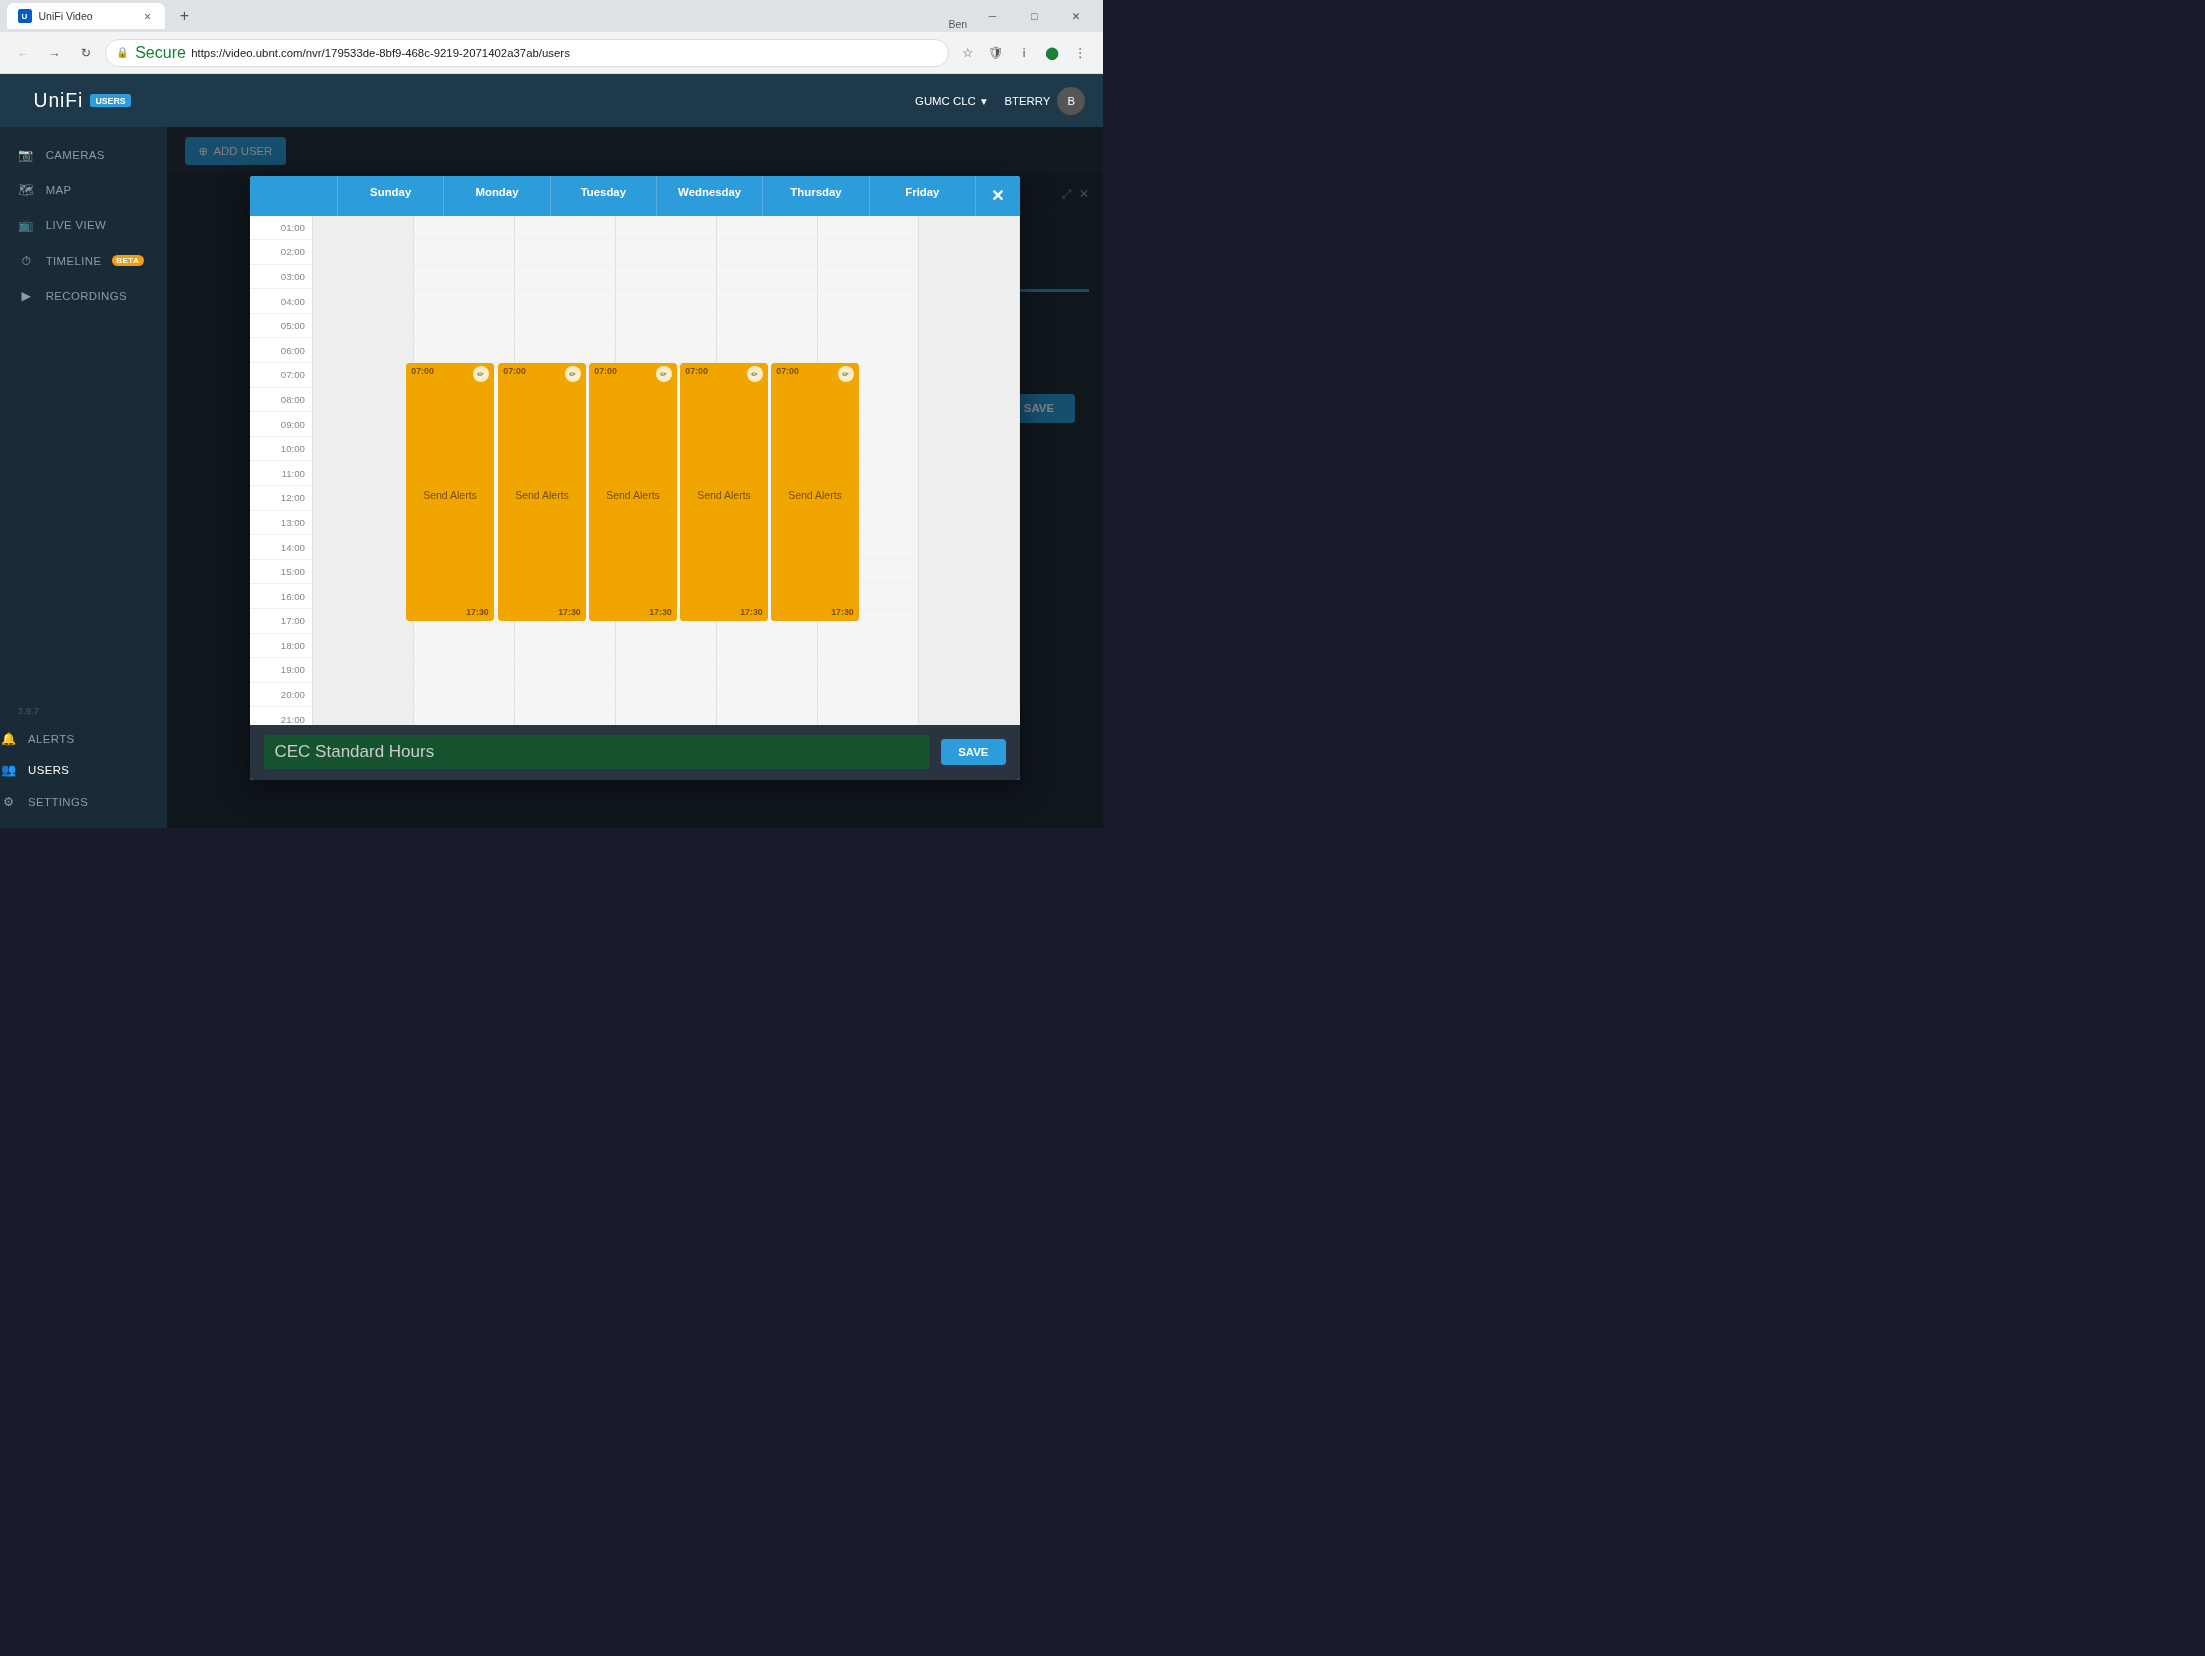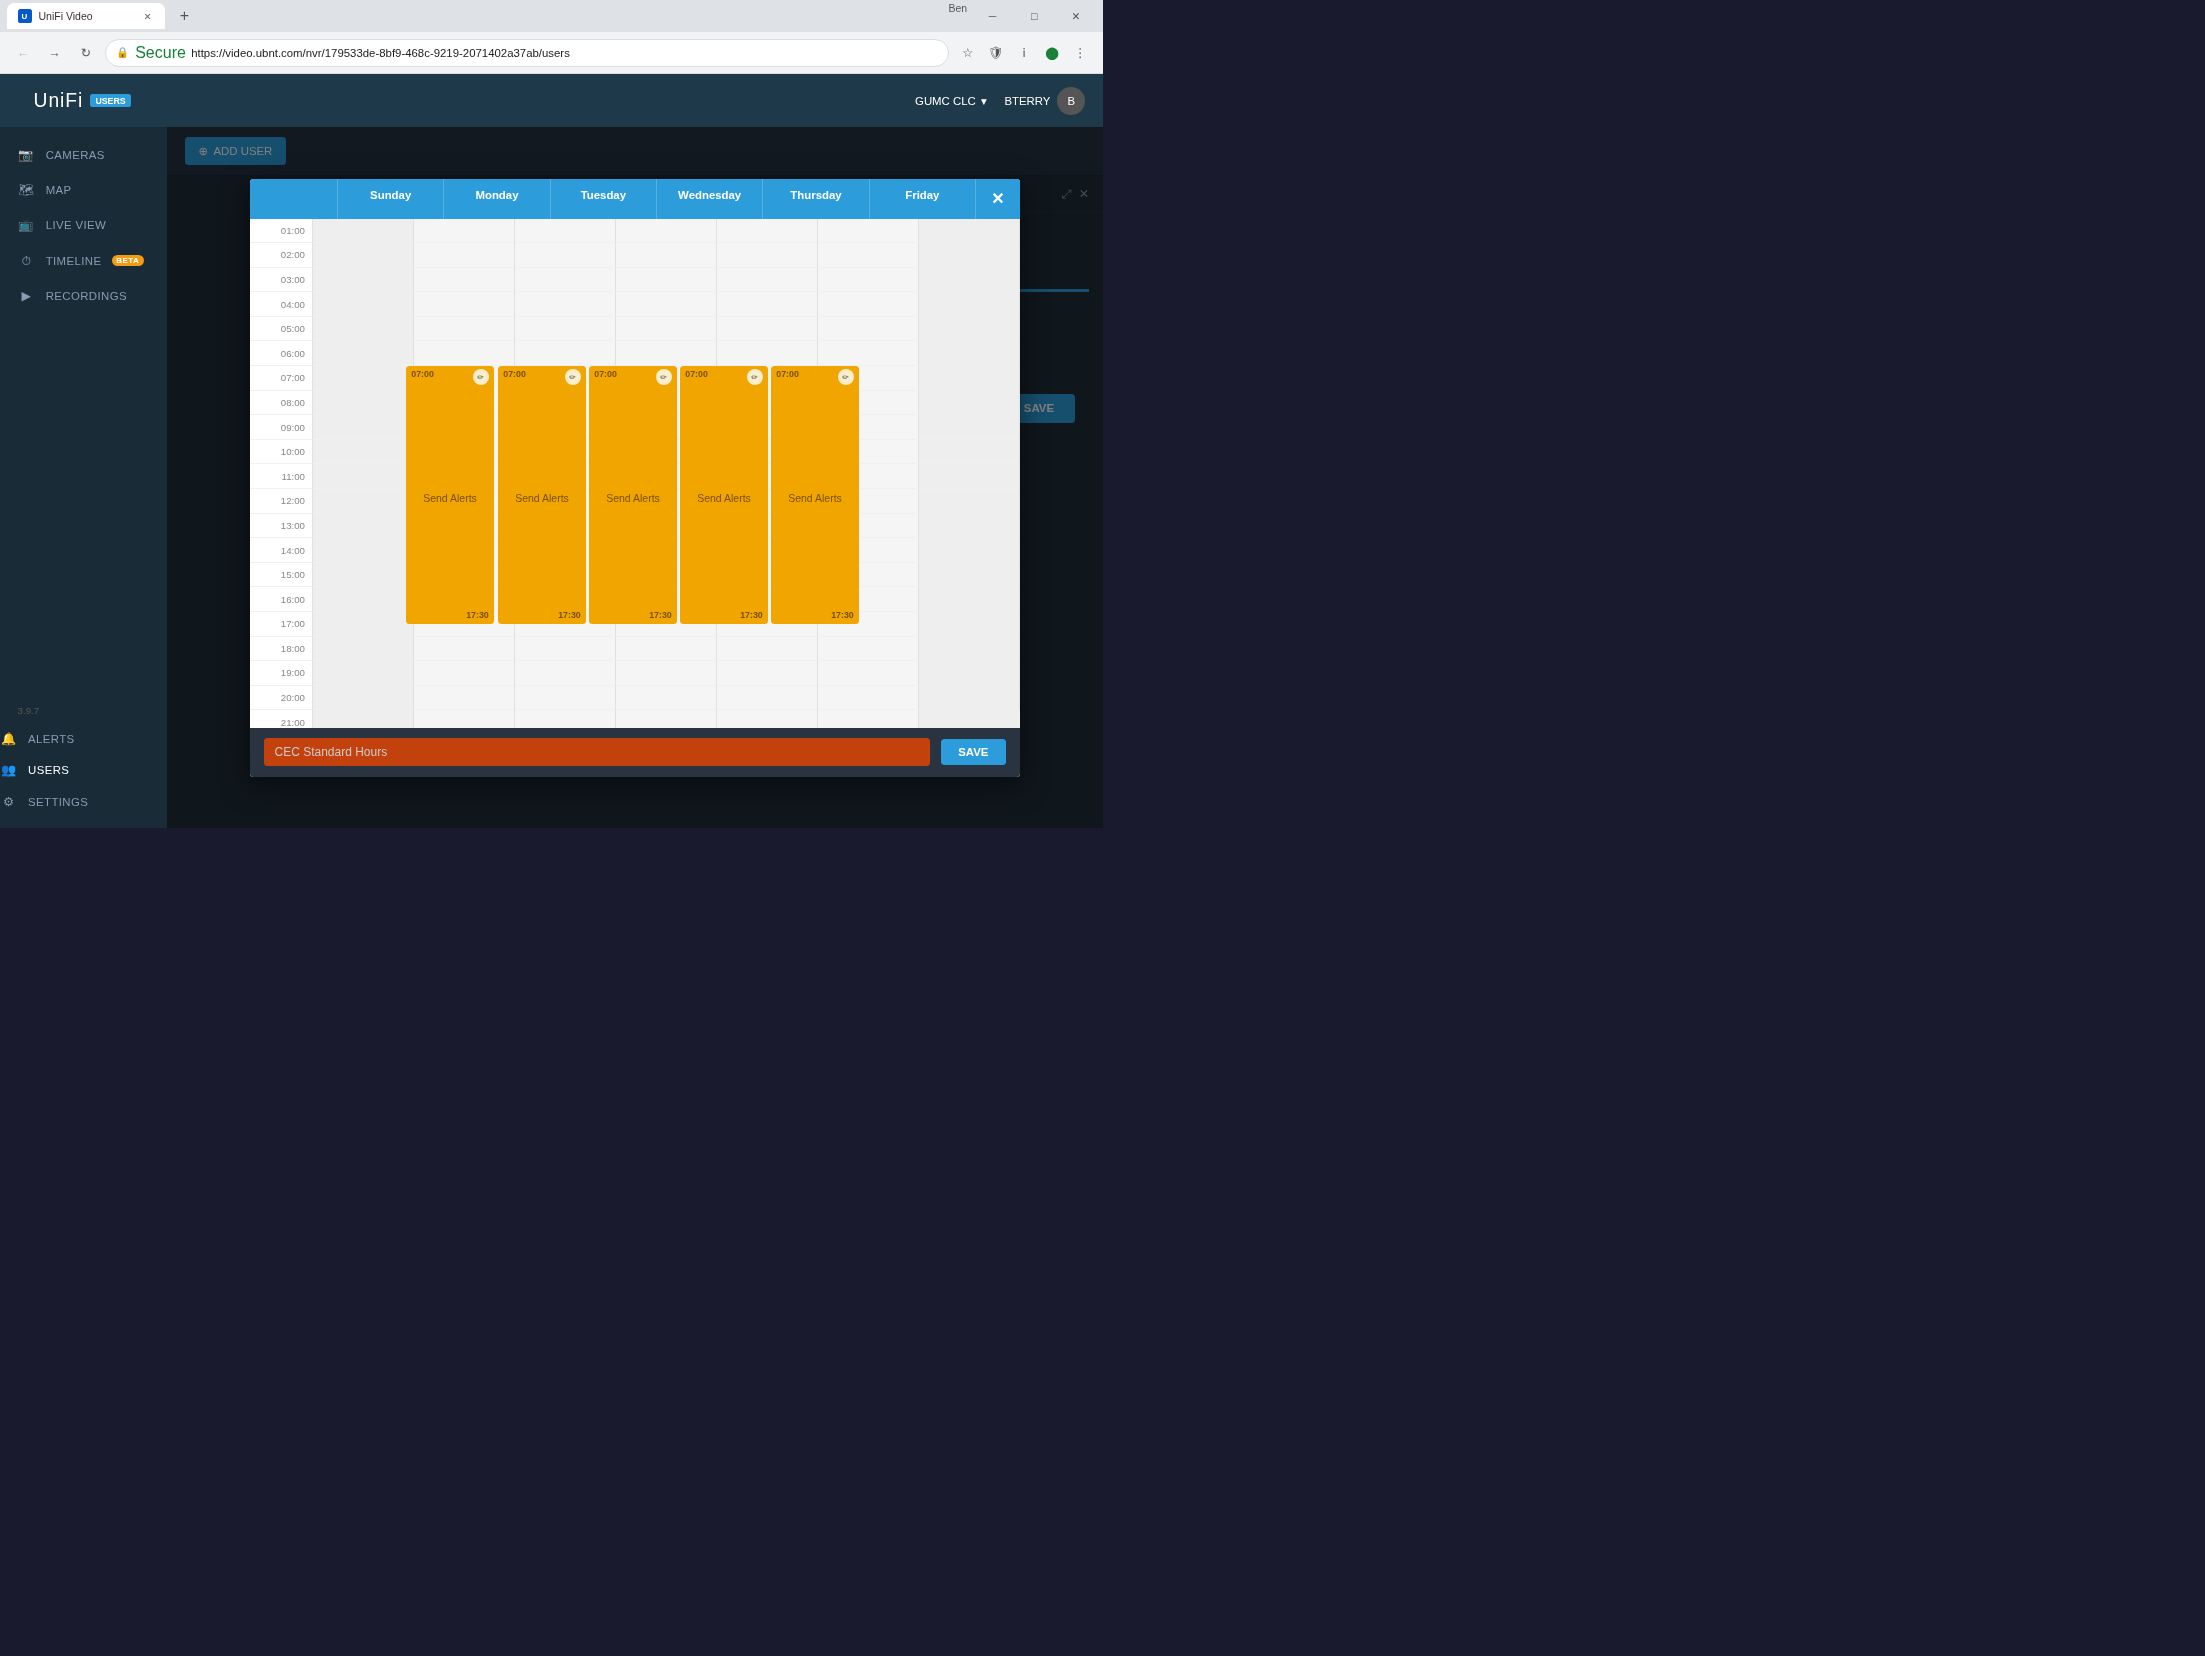--- a/index.html
+++ b/index.html
@@ -15,21 +15,21 @@
     .browser-controls { background: #f1f3f4; height: 42px; display: flex; align-items: center; padding: 0 10.5px; gap: 7px; border-bottom: 0.9px solid #dadce0; }
     .browser-nav-btn { width: 24.6px; height: 24.6px; border-radius: 50%; display: flex; align-items: center; justify-content: center; color: #555; font-size: 12.3px; cursor: pointer; }
     .browser-nav-btn.disabled { color: #bbb; cursor: default; }
     .browser-address-bar { flex: 1; height: 28px; background: #fff; border-radius: 14px; display: flex; align-items: center; padding: 0 10.5px; gap: 5.3px; border: 0.9px solid #dadce0; font-size: 11.4px; }
     .browser-address-bar .lock-icon { color: #188038; font-size: 10.5px; }
     .browser-address-bar .secure-text { color: #188038; font-size: 16px; font-weight: 500; }
     .browser-address-bar .url { color: #202124; font-size: 11.4px; }
     .browser-toolbar-icons { display: flex; align-items: center; gap: 3.5px; }
     .browser-icon-btn { width: 24.6px; height: 24.6px; border-radius: 50%; display: flex; align-items: center; justify-content: center; color: #555; font-size: 12.3px; cursor: pointer; }
     .browser-icon-btn.green { color: #188038; }
-    .win-controls { display: flex; align-items: flex-start; gap: 1.8px; margin-left: auto; }
+    .win-controls { display: flex; align-items: flex-end; gap: 1.8px; margin-left: auto; }
     .win-ctrl { width: 40px; height: 28px; display: flex; align-items: center; justify-content: center; font-size: 10.5px; color: #555; cursor: pointer; }
     .user-name { font-size: 10.5px; color: #555; margin-right: 3.5px; }
 
     
     .app-content { flex: 1; display: flex; flex-direction: column; overflow: hidden; }
     .app-header { background: #1e3a4a; height: 53px; display: flex; align-items: center; padding: 0 17.6px; justify-content: space-between; }
     .app-logo { display: flex; align-items: center; gap: 7px; }
     .logo-unifi { color: #fff; font-size: 19.3px; font-weight: 300; letter-spacing: 0.9px; margin-left: 16px; }
     .logo-video { background: #2d9cdb; color: white; font-size: 8.8px; font-weight: bold; padding: 1.8px 5.3px; border-radius: 2.6px; }
     .header-right { display: flex; align-items: center; gap: 17.6px; text-align: right; }
@@ -68,21 +68,21 @@
 
     .modal-body { flex: 1; overflow-y: auto; max-height: 509px; }
     .time-label { padding: 3.5px 7px; font-size: 9.7px; color: #888; text-align: right; border-right: 0.9px solid #e0e0e0; border-bottom: 0.9px solid #f0f0f0; height: 24.6px; display: flex; align-items: center; justify-content: flex-end; }
     .time-cell { border-right: 0.9px solid #e0e0e0; border-bottom: 0.9px solid #f0f0f0; height: 24.6px; position: relative; background: #f5f5f5; }
     .time-cell:last-child { border-right: none; }
     .time-cell.weekend { background: #eeeeee; }
 
     .schedule-block { position: absolute; left: 1.8px; right: 1.8px; background: #f0a500; border-radius: 3.5px; display: flex; flex-direction: column; justify-content: space-between; padding: 3.5px 5.3px; overflow: hidden; cursor: pointer; }
 
     .modal-footer { background: #2a3440; padding: 10.5px 14px; display: flex; align-items: center; gap: 10.5px; }
-    .schedule-name-input { flex: 1; background: #c2410c; border: none; color: #ccc; padding: 7px 10.5px; border-radius: 3.5px; font-size: 12px; outline: none; }
+    .schedule-name-input { flex: 1; background: #14532d; border: none; color: #ccc; padding: 7px 10.5px; border-radius: 3.5px; font-size: 17px; outline: none; }
     .modal-save-btn { background: #2d9cdb; color: white; border: none; padding: 7px 17.6px; border-radius: 3.5px; font-size: 11.4px; font-weight: 600; cursor: pointer; }
 
     
     .user-panel { width: 263px; background: #1e2d38; display: flex; flex-direction: column; border-left: 0.9px solid #1a2b38; }
     .user-panel-header { padding: 10.5px 14px; display: flex; align-items: center; gap: 7px; border-bottom: 0.9px solid #243342; }
     .user-status-dot { width: 8.8px; height: 8.8px; background: #27ae60; border-radius: 50%; }
     .user-panel-name { color: #fff; font-size: 13px; font-weight: 500; }
     .user-panel-actions { display: flex; align-items: center; gap: 7px; margin-left: auto; }
     .user-panel-icon { color: #8a9bb0; cursor: pointer; font-size: 12.3px; }
 

